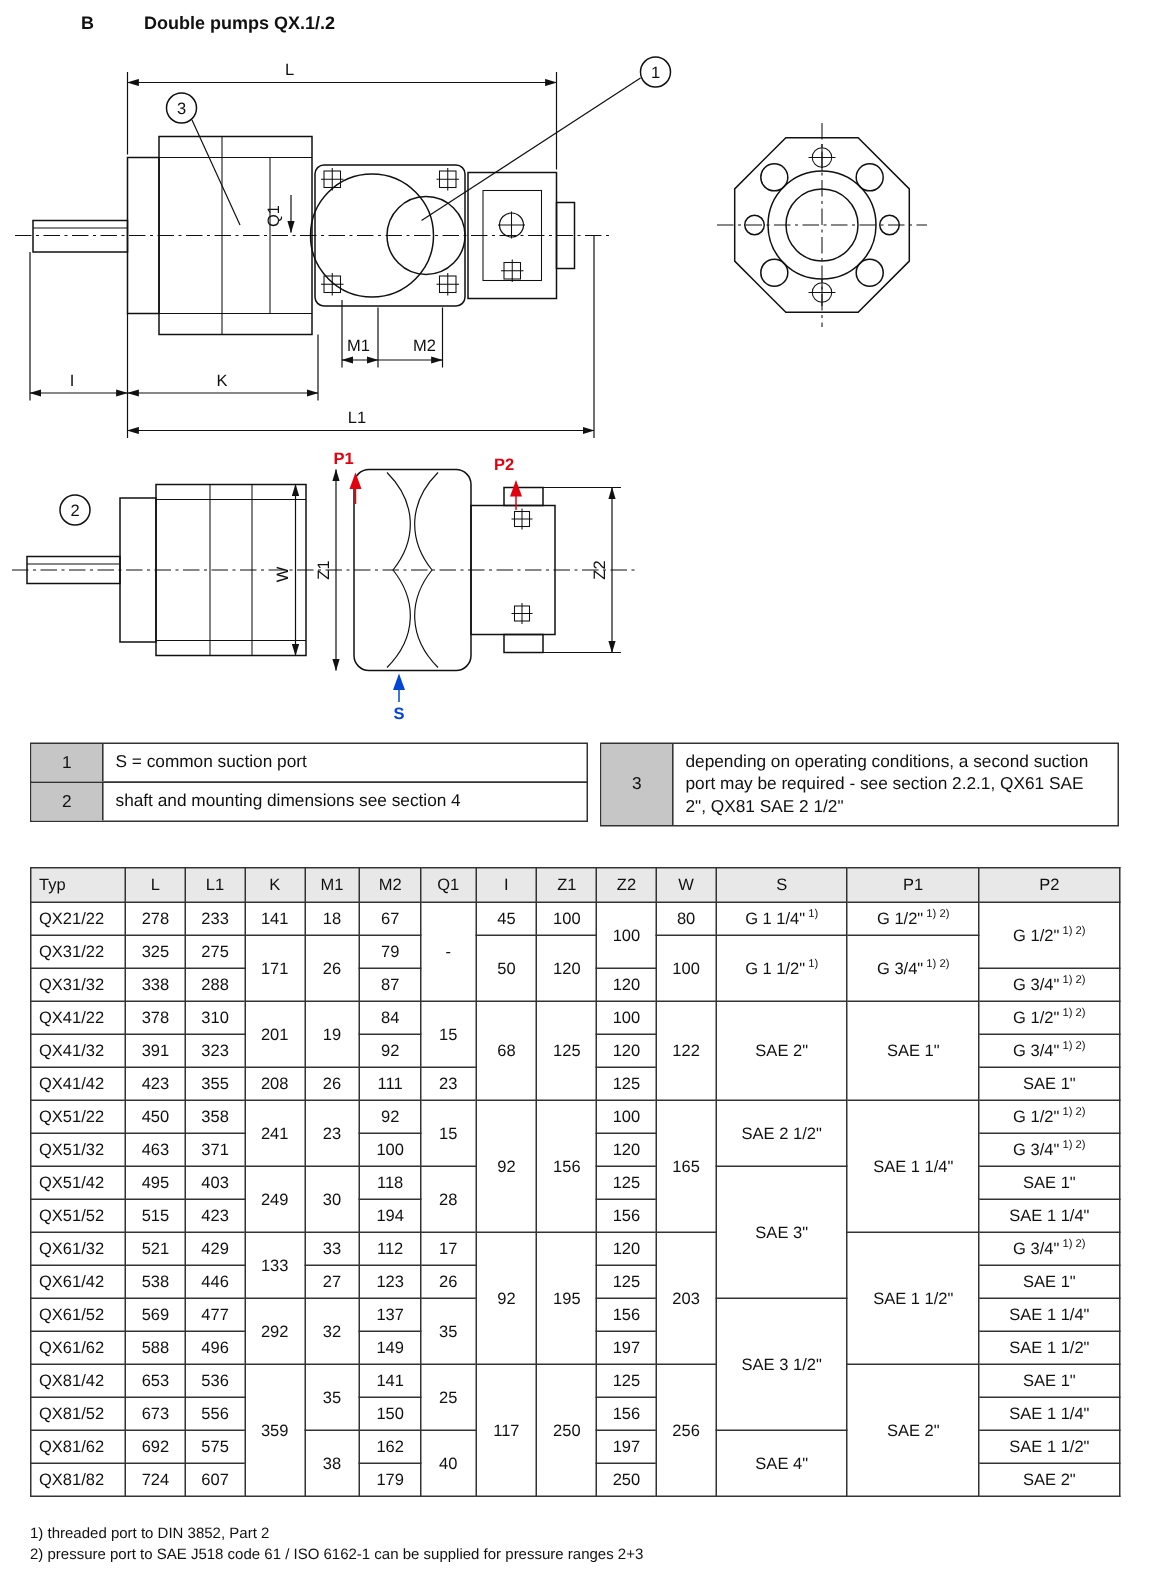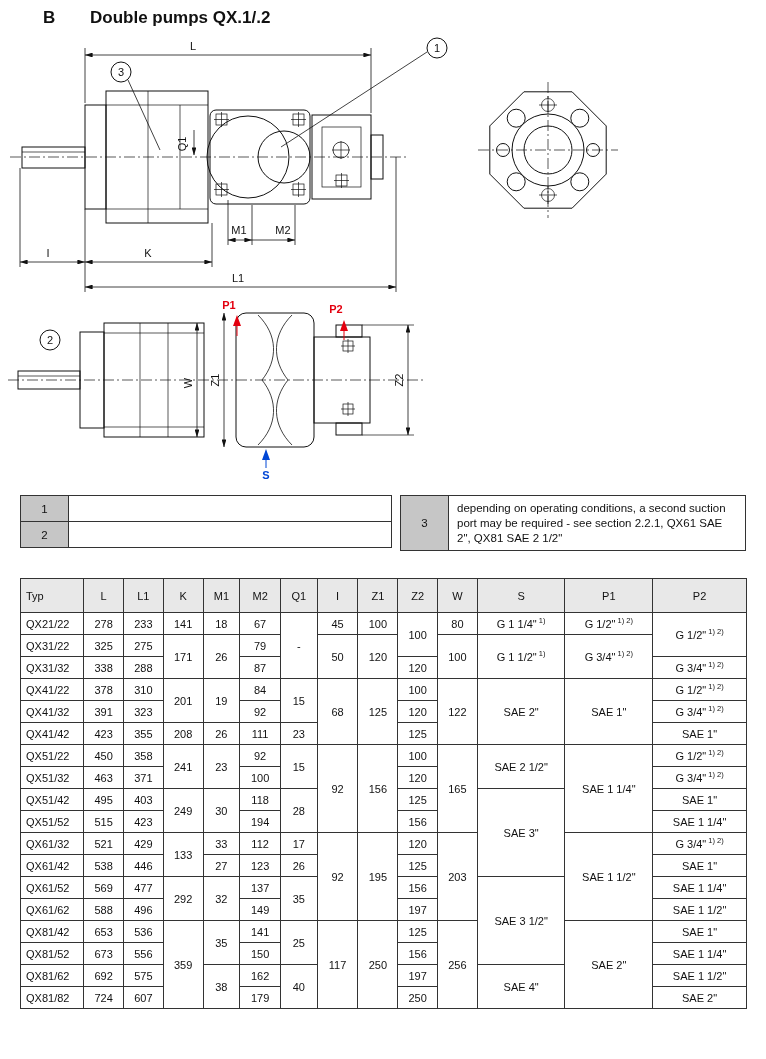--- a/index.html
+++ b/index.html
@@ -1,20 +1,20 @@
 <!DOCTYPE html>
 <html style="--pressure-port: #e3000f; --suction-port: #0046d5; --legend-num-bg: #c6c6c6; --table-header-bg: #e8e8e8;"><head>
 <meta charset="utf-8">
 <style>
   * { margin:0; padding:0; box-sizing:border-box; }
   html,body { background:#fff; }
   body { font-family:"Liberation Sans", sans-serif; color:#111; }
   .page { position:relative; width:766px; height:1059px; background:#fff; overflow:hidden; }
 
-  .hdr { position:absolute; top:8px; left:19px; font-size:17px; font-weight:bold;padding-left:24px; }
+  .hdr { position:absolute; top:8px; left:30px; font-size:12px; font-weight:bold;padding-left:24px; }
   .hdr .ttl { margin-left:30px; }
 
   .drawings { position:absolute; top:35px; left:0; }
 
   
   .lgbox { position:absolute; top:495px; font-size:11.5px; }
   .lg-left  { left:20px;  width:372px; }
   .lg-right { left:400px; width:346px; }
   .lgrow { display:flex; border:1px solid #333; }
   .lgrow + .lgrow { margin-top:-1px; }
@@ -22,21 +22,21 @@
   .lgnum { width:48px; background:var(--legend-num-bg,#c6c6c6); border-right:1px solid #333;
            display:flex; align-items:center; justify-content:center; flex:none; }
   .lgtxt { flex:1; padding:5px 8px 4px 8px; line-height:15px; }
   .lg-left .lgtxt { display:flex; align-items:center; padding-top:0; padding-bottom:0; }
 
   
   .tblwrap { position:absolute; top:578px; left:20px; }
   table.dim { border-collapse:collapse; table-layout:fixed; width:727px; font-size:11px; }
   .dim th, .dim td { border:1px solid #333; text-align:center; height:22px; padding:0 2px;
                      font-weight:normal; vertical-align:middle; }
-  .dim thead th { background:var(--table-header-bg,#e8e8e8); height:34px; }
+  .dim thead th { background:var(--table-header-bg,#e8e8e8); height:23px; }
   .dim td:first-child, .dim th:first-child { text-align:left; padding-left:5px; }
   .dim sup { font-size:7.5px; vertical-align:super; line-height:0; }
 
   .footnotes { position:absolute; top:1016px; left:20px; font-size:10px; line-height:13.5px; }
 
   
   .port-red  { color:var(--pressure-port,#e3000f); }
   .port-blue { color:var(--suction-port,#0046d5); }
 </style>
 </head>
@@ -215,23 +215,25 @@
         <text x="266" y="479" text-anchor="middle" fill="currentColor" stroke="none" font-weight="bold">S</text>
         <line x1="266" y1="468" x2="266" y2="459" stroke="currentColor"></line>
         <polygon points="266,449 262,460 270,460" fill="currentColor" stroke="none"></polygon>
       </g>
     </g>
   </svg>
 
   <div class="lgbox lg-left">
     <div class="lgrow">
       <div class="lgnum">1</div>
+      <div class="lgtxt">S = common suction port</div>
     </div>
     <div class="lgrow">
       <div class="lgnum">2</div>
+      <div class="lgtxt">shaft and mounting dimensions see section 4</div>
     </div>
   </div>
   <div class="lgbox lg-right">
     <div class="lgrow">
       <div class="lgnum">3</div>
       <div class="lgtxt">depending on operating conditions, a second suction port may be required - see section 2.2.1, QX61 SAE 2", QX81 SAE 2 1/2"</div>
     </div>
   </div>
 
   <div class="tblwrap">
@@ -471,14 +473,18 @@
             <td>724</td>
             <td>607</td>
             <td>179</td>
             <td>250</td>
             <td>SAE 2"</td>
           </tr>
         </tbody>
     </table>
   </div>
 
+  <div class="footnotes">
+    <div>1) threaded port to DIN 3852, Part 2</div>
+    <div>2) pressure port to SAE J518 code 61 / ISO 6162-1 can be supplied for pressure ranges 2+3</div>
+  </div>
 
 </div>
 
 </body></html>

